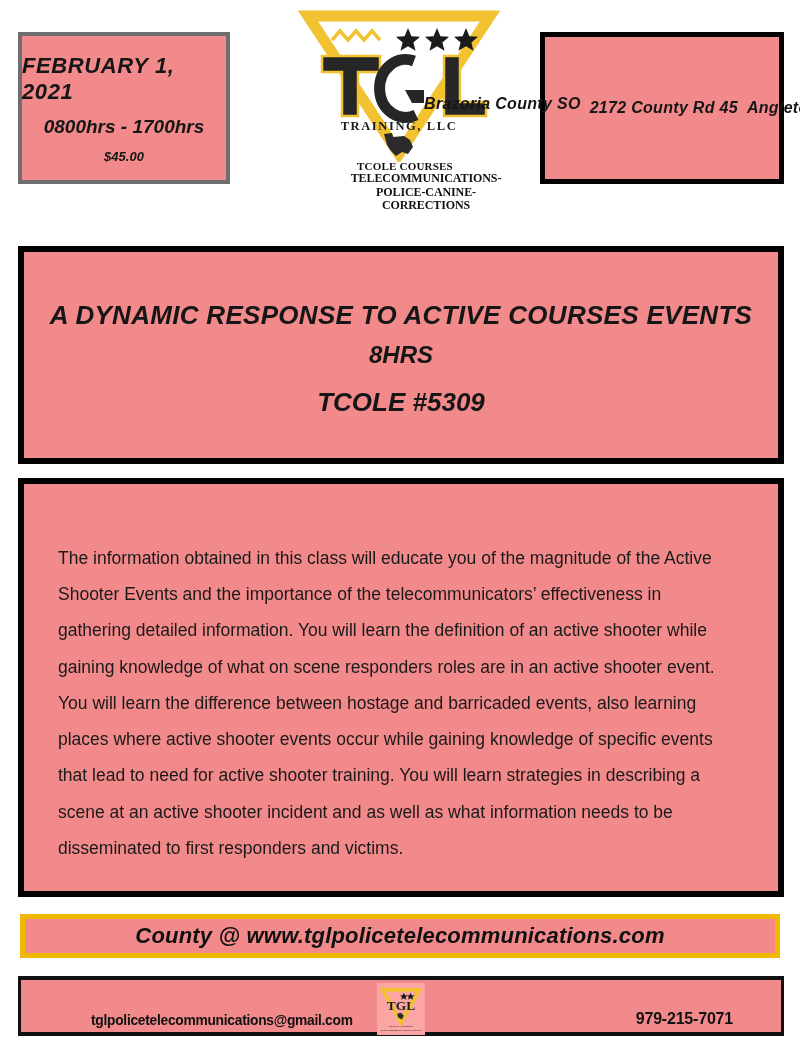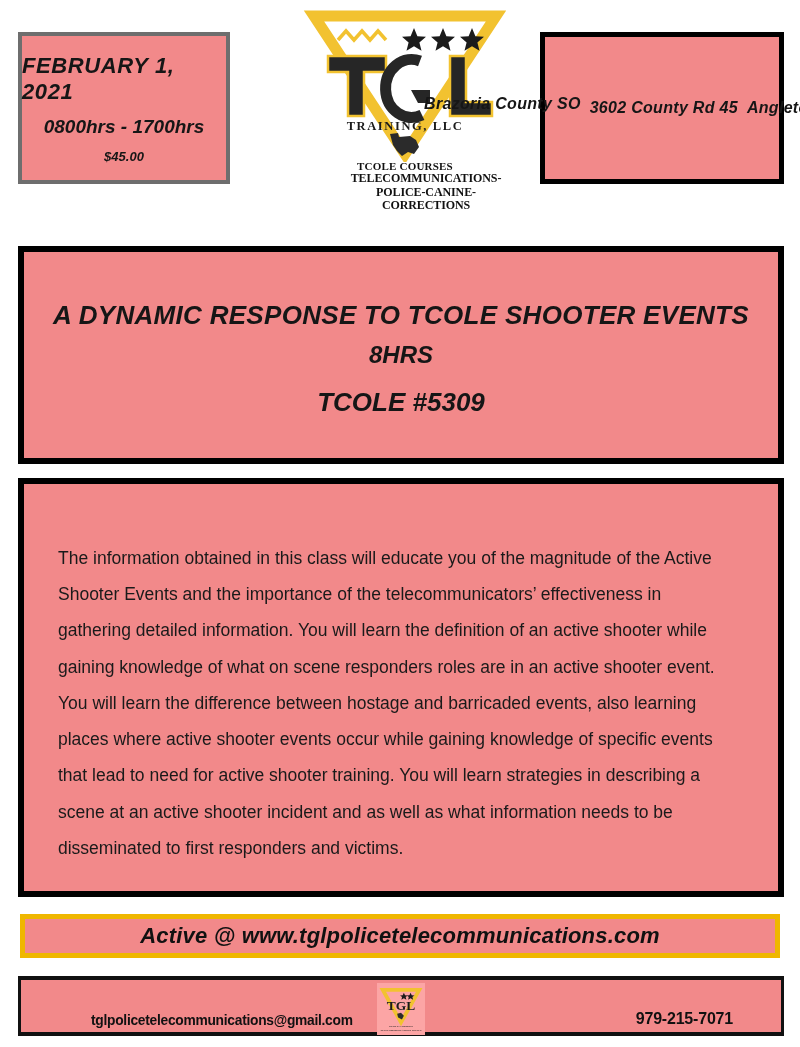--- a/index.html
+++ b/index.html
@@ -91,21 +91,20 @@
 
   
   .logo-wrap {
     position: absolute;
     left: 292px;
     top: 4px;
     width: 226px;
     height: 192px;
     display: flex;
     flex-direction: column;
-    align-items: center;
   }
   .logo-mark {
     position: relative;
     width: 214px;
     height: 158px;
   }
   .logo-caption {
     text-align: center;
     line-height: 1.12;
     margin-top: -2px;
@@ -294,36 +293,36 @@
       </svg>
     </div>
     <div class="logo-caption">
       <span class="logo-caption-1">TCOLE COURSES</span>
       <span class="logo-caption-2">TELECOMMUNICATIONS-POLICE-CANINE-CORRECTIONS</span>
     </div>
   </div>
 
   <div class="panel addr-box">
     <div class="addr-line first">Brazoria County SO</div>
-    <div class="addr-line">3602 County Rd 45</div>
+    <div class="addr-line">2172 County Rd 45</div>
     <div class="addr-line">Angleton, TX 77515</div>
   </div>
 
   <div class="panel title-box">
-    <div class="title-main">A DYNAMIC RESPONSE TO TCOLE SHOOTER EVENTS</div>
+    <div class="title-main">A DYNAMIC RESPONSE TO ACTIVE COURSES EVENTS</div>
     <div class="title-hours">8HRS</div>
     <div class="title-code">TCOLE #5309</div>
   </div>
 
   <div class="panel body-box">
     <p class="body-text">The information obtained in this class will educate you of the magnitude of the Active Shooter Events and the importance of the telecommunicators’ effectiveness in gathering detailed information.  You will learn the definition of an active shooter while gaining knowledge of what on scene responders roles are in an active shooter event. You will learn the difference between hostage and barricaded events, also learning places where active shooter events occur while gaining knowledge of specific events that lead to need for active shooter training. You will learn strategies in describing a scene at an active shooter incident and as well as what information needs to be disseminated to first responders and victims.</p>
   </div>
 
   <div class="panel enroll-bar">
-    <span class="enroll-text">Active @ www.tglpolicetelecommunications.com</span>
+    <span class="enroll-text">County @ www.tglpolicetelecommunications.com</span>
   </div>
 
   <div class="panel footer-bar">
     <span class="footer-email">tglpolicetelecommunications@gmail.com</span>
     <div class="footer-logo">
       <svg viewBox="0 0 48 52" width="46" height="50">
         <path d="M5 6 L43 6 L24 40 Z" fill="none" stroke="#F2C230" stroke-width="4"></path>
         <g fill="#1b1b1b">
           <path d="M27 9 l1.2 2.6 l2.8 .2 l-2.1 1.8 l.7 2.7 l-2.6 -1.5 l-2.6 1.5 l.7 -2.7 l-2.1 -1.8 l2.8 -.2 Z"></path>
           <path d="M34 9 l1.2 2.6 l2.8 .2 l-2.1 1.8 l.7 2.7 l-2.6 -1.5 l-2.6 1.5 l.7 -2.7 l-2.1 -1.8 l2.8 -.2 Z"></path>

